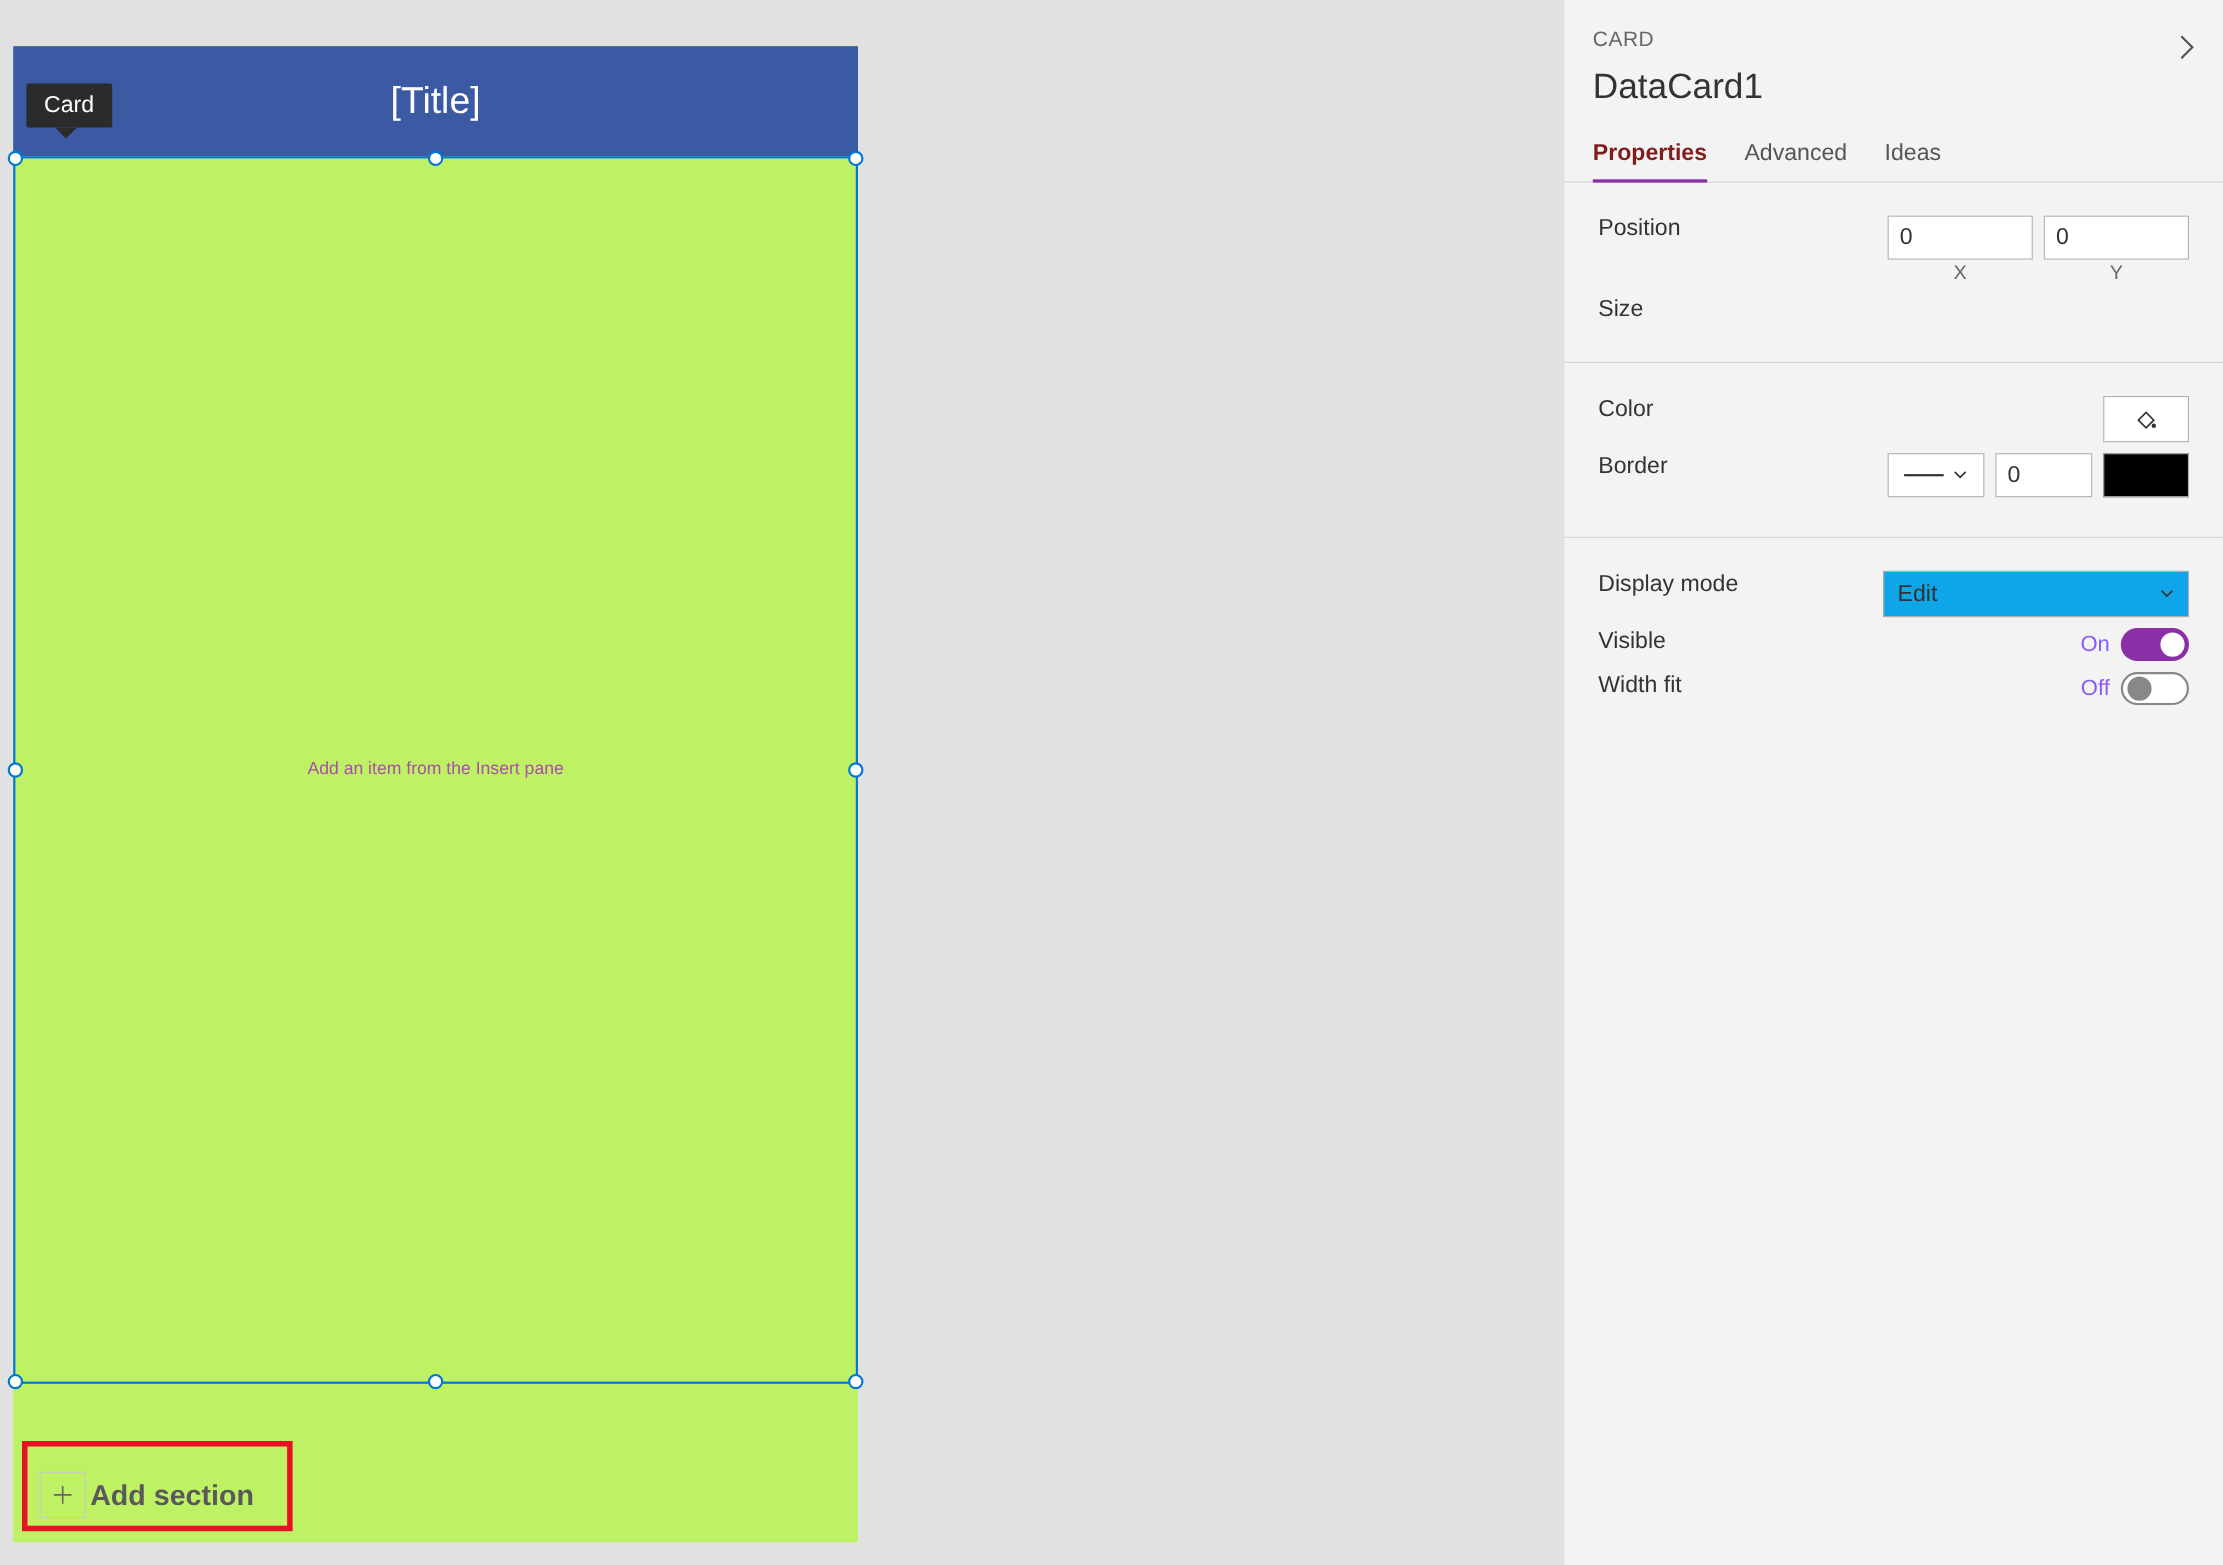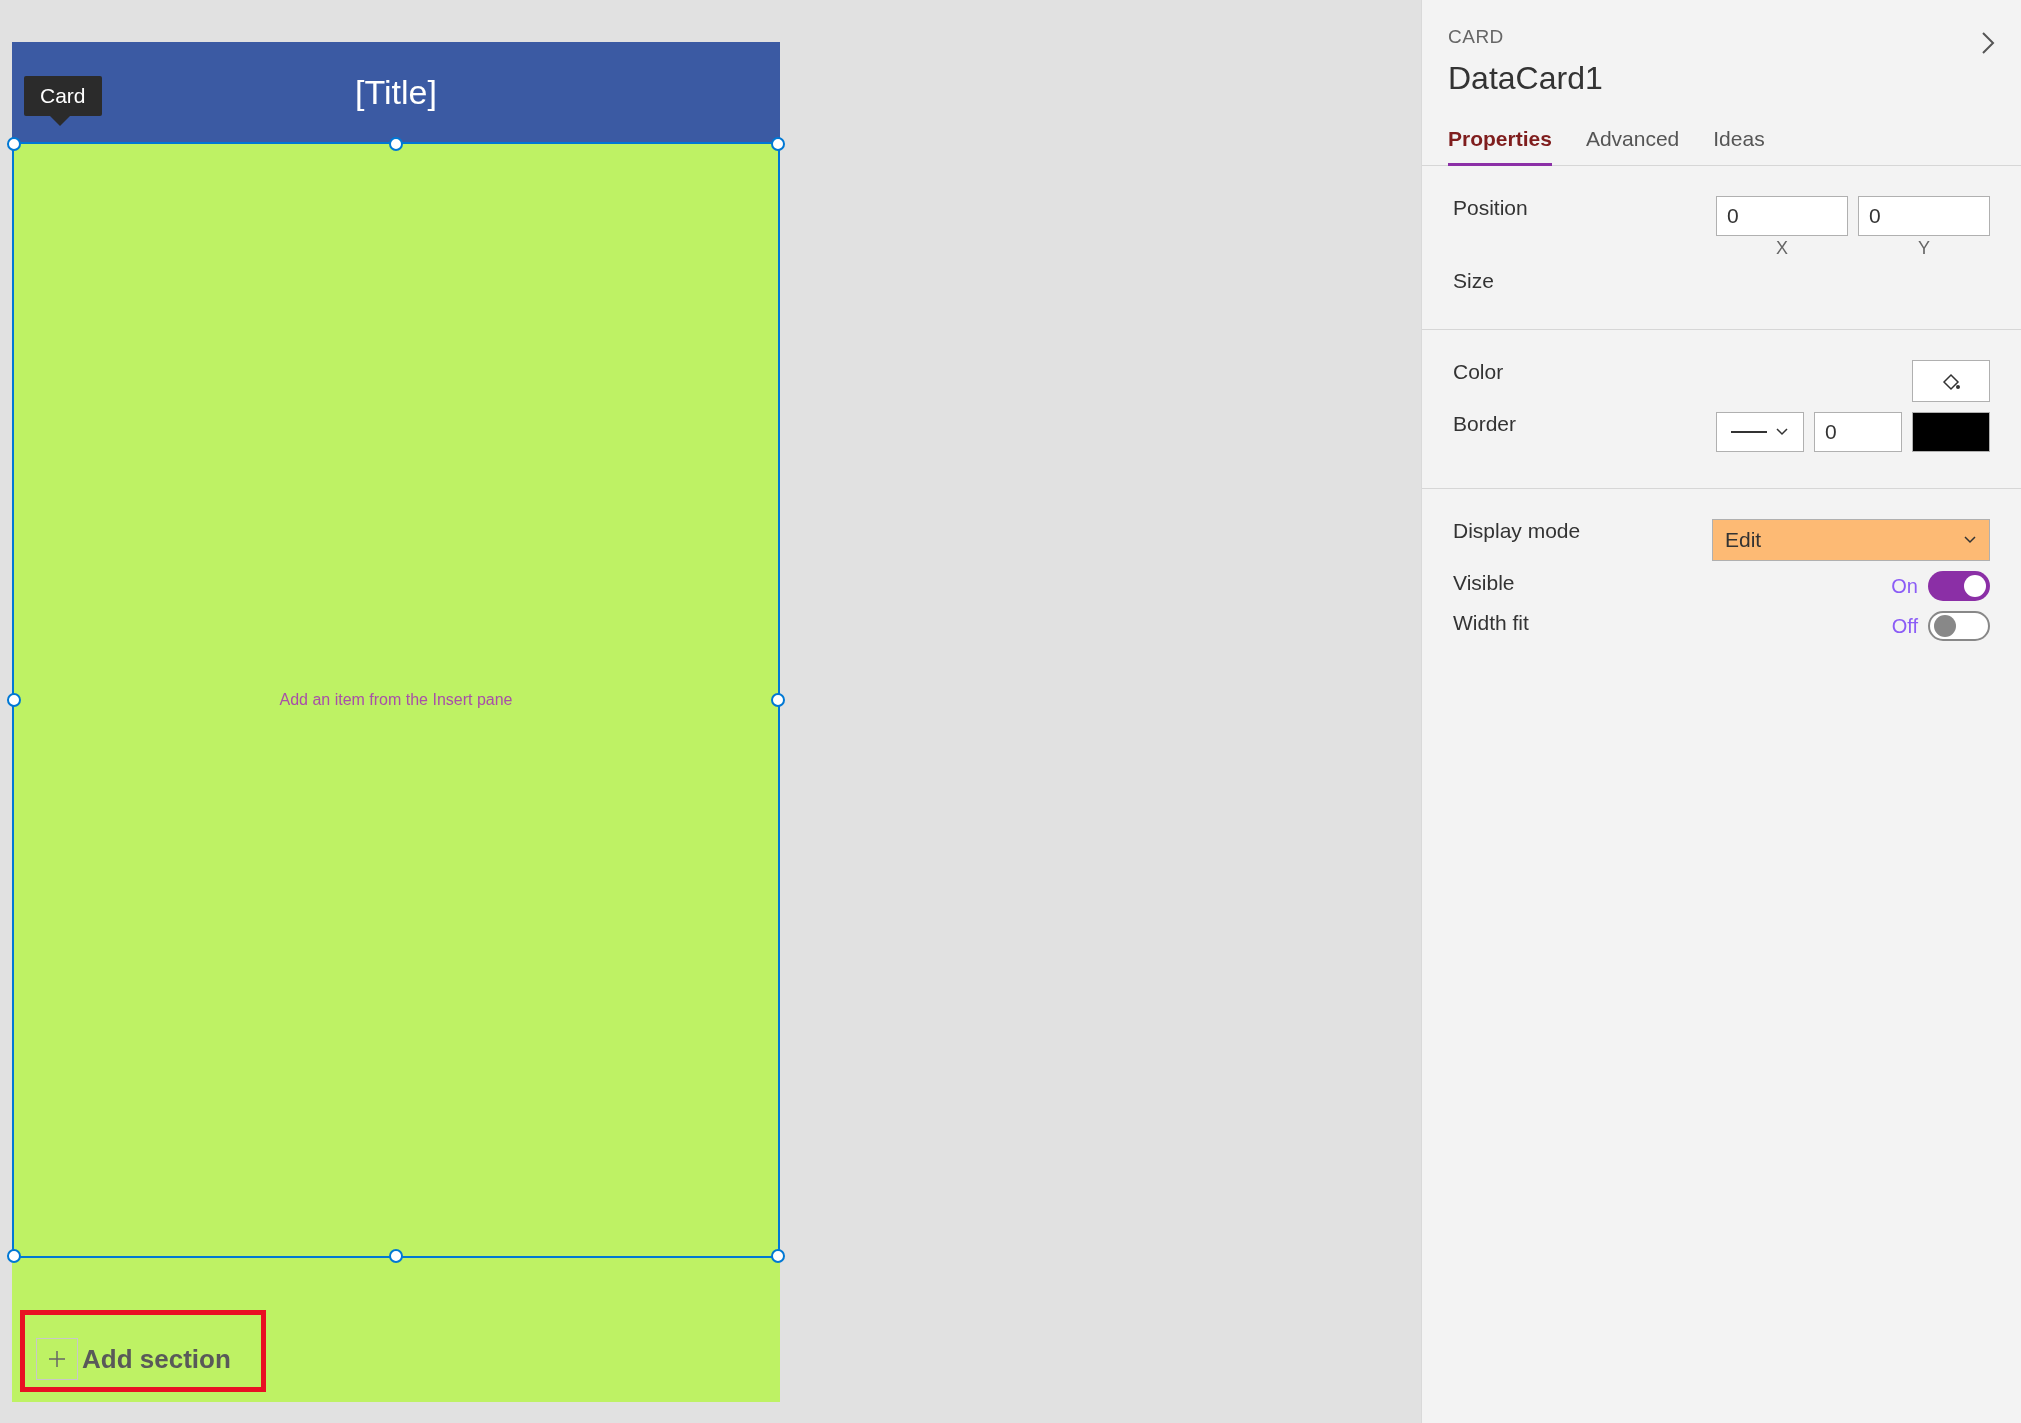--- a/index.html
+++ b/index.html
@@ -234,21 +234,21 @@
   .border-color {
     width: 78px; height: 40px;
     border:1px solid #b0b0b0;
     background:#000;
     cursor:pointer;
   }
 
   .select-box {
     width: 278px; height: 42px;
     border:1px solid #b0b0b0;
-    background:#fdba74;
+    background:#0ea5e9;
     display:flex; align-items:center; justify-content:space-between;
     padding: 0 12px;
     font-size:21px;
     cursor:pointer;
   }
 
   .toggle-wrap { display:flex; align-items:center; gap:10px; }
   .toggle-state { font-size:20px; color:#8b5cf6; }
   .toggle {
     width: 62px; height: 30px;

